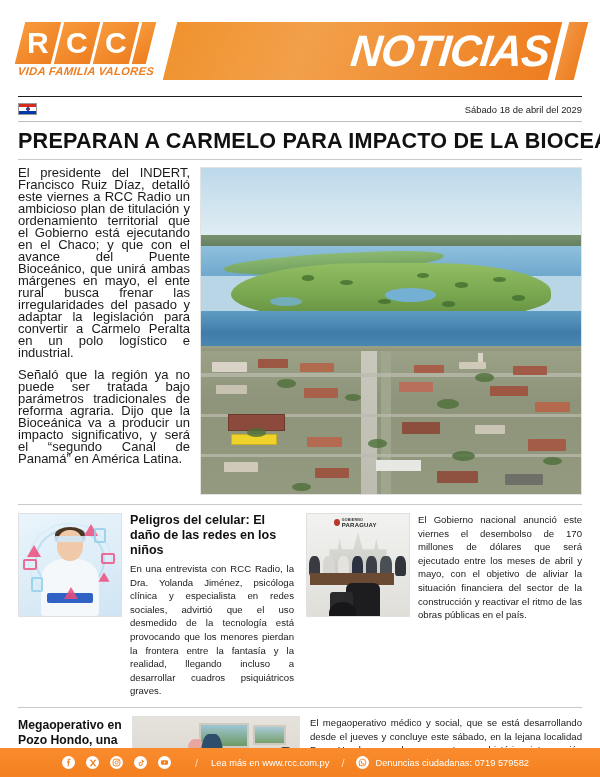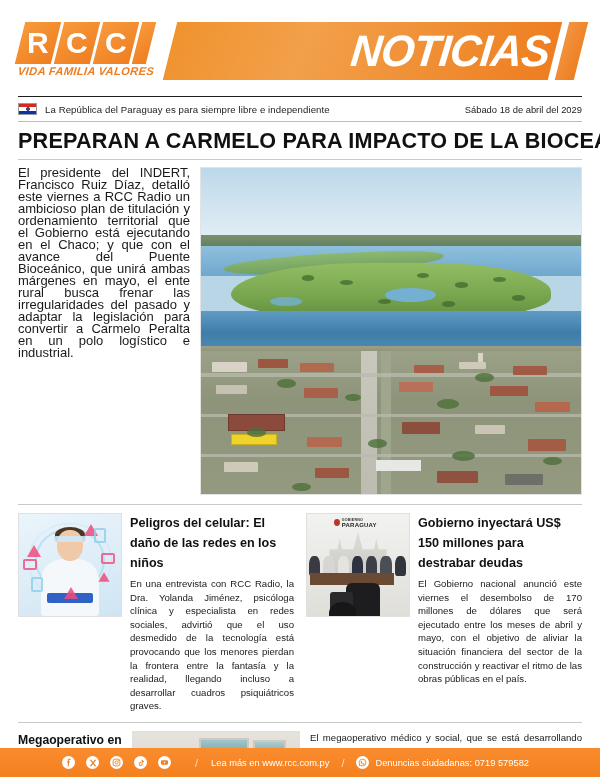--- a/index.html
+++ b/index.html
@@ -154,21 +154,21 @@
            background:#d8d4c6; }
 
   .hr-lead { margin: 9px 18px 0 18px; border-top: 1px solid #c9c9c9; }
 
   
   .row2 { margin: 8px 18px 0 18px; display:flex; gap: 12px; }
   .card { display:flex; gap: 8px; width: 50%; }
   .card .thumb { width: 104px; height: 104px; flex:none; position: relative;
                  overflow:hidden; border:1px solid #e0e0e0; }
   .card .body { flex:1; min-width:0; }
-  .card h3 { font-size: 12.6px; line-height: 20px; font-weight: 700; color:#111;
+  .card h3 { font-size: 12.6px; line-height: 15px; font-weight: 700; color:#111;
              margin-bottom: 4px; }
   .card p { font-size: 9.6px; line-height: 13.6px; color:#1a1a1a;
             text-align: justify; }
 
   
   .kid-bg { position:absolute; inset:0; background: linear-gradient(160deg,#eaf4fb 0%, #dcecf7 60%, #cfe4f3 100%); }
   .kid-ring { position:absolute; left:16%; top:14%; width:68%; height:62%;
               border:2px solid #9fd4ef; border-radius:50%; opacity:.55; }
   .kid-ring2 { position:absolute; left:9%; top:9%; width:82%; height:74%;
               border:1.5px solid #bfe3f5; border-radius:50%; opacity:.5; }
@@ -274,30 +274,30 @@
     </div>
   </div>
 
   <div class="datestrip">
     <div class="flag-py">
       <div class="r"></div>
         <div class="w"></div>
         <div class="b"></div>
         <div class="em"></div>
     </div>
-    <div class="motto">La República del Paraguay es para siempre libre e independiente</div>
     <div class="date">Sábado 18 de abril del 2029</div>
   </div>
 
   <div class="headline">PREPARAN A CARMELO PARA IMPACTO DE LA BIOCEÁNICA</div>
   <div class="hr-thin"></div>
 
   <div class="lead">
     <div class="lead-text">
       <p>El presidente del INDERT, Francisco Ruiz Díaz, detalló este viernes a RCC Radio un ambicioso plan de titulación y ordenamiento territorial que el Gobierno está ejecutando en el Chaco; y que con el avance del Puente Bioceánico, que unirá ambas márgenes en mayo, el ente rural busca frenar las irregularidades del pasado y adaptar la legislación para convertir a Carmelo Peralta en un polo logístico e industrial.</p>
+      <p>Señaló que la región ya no puede ser tratada bajo parámetros tradicionales de reforma agraria. Dijo que la Bioceánica va a producir un impacto significativo, y será el “segundo Canal de Panamá” en América Latina.</p>
     </div>
 
     <div class="lead-photo">
       <div class="sky"></div>
       <div class="horizon-trees"></div>
       <div class="river-far"></div>
       <div class="island">
         <div class="pond1"></div>
           <div class="pond2"></div>
         <div class="tree" style="left:22%;top:22%"></div>
@@ -397,21 +397,20 @@
         <div class="gov-p" style="left:44%;background:#2d3240"></div>
         <div class="gov-p" style="left:58%;background:#3c3f47"></div>
         <div class="gov-p" style="left:72%;background:#4a4e55"></div>
         <div class="gov-p" style="left:86%;background:#32353c"></div>
         <div class="gov-table"></div>
         <div class="gov-cam"></div>
         <div class="gov-camlens"></div>
         <div class="gov-head"></div>
       </div>
       <div class="body">
-        <h3>Gobierno inyectará US$ 150 millones para destrabar deudas</h3>
         <p>El Gobierno nacional anunció este viernes el desembolso de 170 millones de dólares que será ejecutado entre los meses de abril y mayo, con el objetivo de aliviar la situación financiera del sector de la construcción y reactivar el ritmo de las obras públicas en el país.</p>
       </div>
     </div>
   </div>
 
   <div class="hr-row2"></div>
 
   <div class="row3">
     <h3>Megaoperativo en Pozo Hondo, una reivindicación del “buen médico”, sostienen</h3>
     <div class="thumb3">

